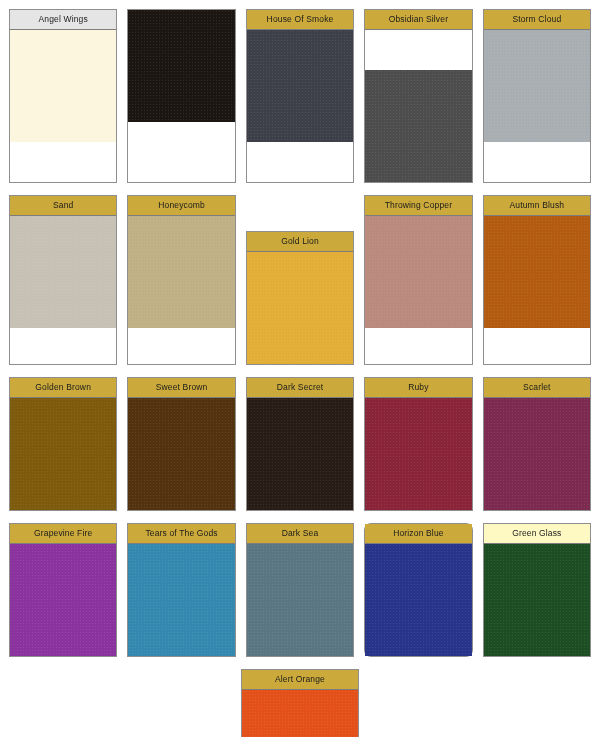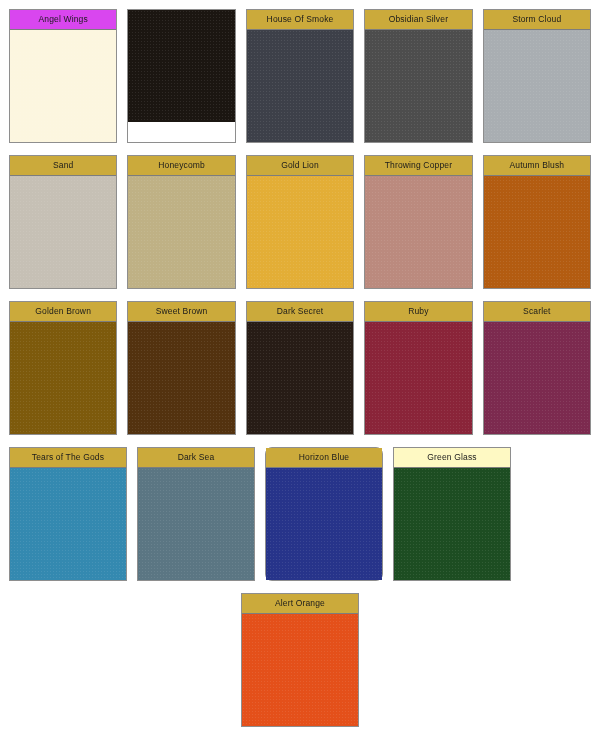--- a/index.html
+++ b/index.html
@@ -80,49 +80,49 @@
     background-size: 3px 3px, 4px 4px;
     background-position: 0 0, 2px 1px;
   }
 </style>
 </head>
 <body>
 
 <div id="palette-board" style="background: rgb(255, 255, 255);">
     <div class="swatch-row">
       <div class="swatch-card" style="border-color: rgb(142, 142, 142);">
-        <div class="swatch-header" style="background-color: #d946ef; color: rgb(27, 27, 27);">Angel Wings</div>
+        <div class="swatch-header" style="background-color: #e5e5e5; color: rgb(27, 27, 27);">Angel Wings</div>
         <div class="swatch-body" style="background-color: rgb(252, 246, 223);"></div>
       </div>
       <div class="swatch-card" style="border-color: rgb(142, 142, 142);">
         <div class="swatch-body" style="background-color: rgb(27, 22, 17);"></div>
       </div>
       <div class="swatch-card" style="border-color: rgb(142, 142, 142);">
         <div class="swatch-header" style="background-color: rgb(203, 170, 59); color: rgb(27, 27, 27);">House Of Smoke</div>
         <div class="swatch-body" style="background-color: rgb(61, 64, 73);"></div>
       </div>
-      <div class="swatch-card" style="border-color: rgb(142, 142, 142);">
+      <div class="swatch-card" style="border-color: rgb(142, 142, 142); gap: 40px;">
         <div class="swatch-header" style="background-color: rgb(203, 170, 59); color: rgb(27, 27, 27);">Obsidian Silver</div>
         <div class="swatch-body" style="background-color: rgb(77, 77, 77);"></div>
       </div>
       <div class="swatch-card" style="border-color: rgb(142, 142, 142);">
         <div class="swatch-header" style="background-color: rgb(203, 170, 59); color: rgb(27, 27, 27);">Storm Cloud</div>
         <div class="swatch-body" style="background-color: rgb(169, 174, 178);"></div>
       </div>
     </div>
     <div class="swatch-row">
       <div class="swatch-card" style="border-color: rgb(142, 142, 142);">
         <div class="swatch-header" style="background-color: rgb(203, 170, 59); color: rgb(27, 27, 27);">Sand</div>
         <div class="swatch-body" style="background-color: rgb(198, 192, 181);"></div>
       </div>
       <div class="swatch-card" style="border-color: rgb(142, 142, 142);">
         <div class="swatch-header" style="background-color: rgb(203, 170, 59); color: rgb(27, 27, 27);">Honeycomb</div>
         <div class="swatch-body" style="background-color: rgb(191, 177, 133);"></div>
       </div>
-      <div class="swatch-card" style="border-color: rgb(142, 142, 142);">
+      <div class="swatch-card" style="border-color: rgb(142, 142, 142); margin-top: 36px;">
         <div class="swatch-header" style="background-color: rgb(203, 170, 59); color: rgb(27, 27, 27);">Gold Lion</div>
         <div class="swatch-body" style="background-color: rgb(227, 174, 54);"></div>
       </div>
       <div class="swatch-card" style="border-color: rgb(142, 142, 142);">
         <div class="swatch-header" style="background-color: rgb(203, 170, 59); color: rgb(27, 27, 27);">Throwing Copper</div>
         <div class="swatch-body" style="background-color: rgb(187, 138, 126);"></div>
       </div>
       <div class="swatch-card" style="border-color: rgb(142, 142, 142);">
         <div class="swatch-header" style="background-color: rgb(203, 170, 59); color: rgb(27, 27, 27);">Autumn Blush</div>
         <div class="swatch-body" style="background-color: rgb(179, 92, 17);"></div>
@@ -145,20 +145,24 @@
         <div class="swatch-header" style="background-color: rgb(203, 170, 59); color: rgb(27, 27, 27);">Ruby</div>
         <div class="swatch-body" style="background-color: rgb(138, 36, 57);"></div>
       </div>
       <div class="swatch-card" style="border-color: rgb(142, 142, 142);">
         <div class="swatch-header" style="background-color: rgb(203, 170, 59); color: rgb(27, 27, 27);">Scarlet</div>
         <div class="swatch-body" style="background-color: rgb(124, 42, 79);"></div>
       </div>
     </div>
     <div class="swatch-row">
       <div class="swatch-card" style="border-color: rgb(142, 142, 142);">
+        <div class="swatch-header" style="background-color: rgb(203, 170, 59); color: rgb(27, 27, 27);">Grapevine Fire</div>
+        <div class="swatch-body" style="background-color: rgb(138, 51, 158);"></div>
+      </div>
+      <div class="swatch-card" style="border-color: rgb(142, 142, 142);">
         <div class="swatch-header" style="background-color: rgb(203, 170, 59); color: rgb(27, 27, 27);">Tears of The Gods</div>
         <div class="swatch-body" style="background-color: rgb(52, 137, 176);"></div>
       </div>
       <div class="swatch-card" style="border-color: rgb(142, 142, 142);">
         <div class="swatch-header" style="background-color: rgb(203, 170, 59); color: rgb(27, 27, 27);">Dark Sea</div>
         <div class="swatch-body" style="background-color: rgb(91, 118, 131);"></div>
       </div>
       <div class="swatch-card" style="border-color: rgb(142, 142, 142); border-radius: 7px;">
         <div class="swatch-header" style="background-color: rgb(203, 170, 59); color: rgb(27, 27, 27);">Horizon Blue</div>
         <div class="swatch-body" style="background-color: rgb(39, 52, 138);"></div>

